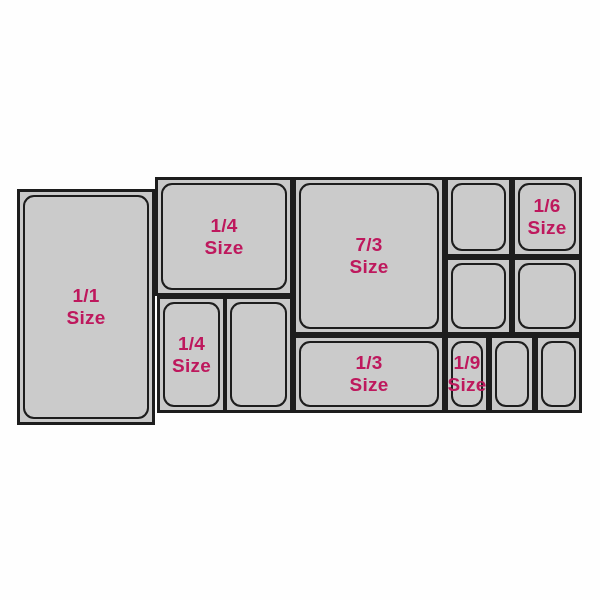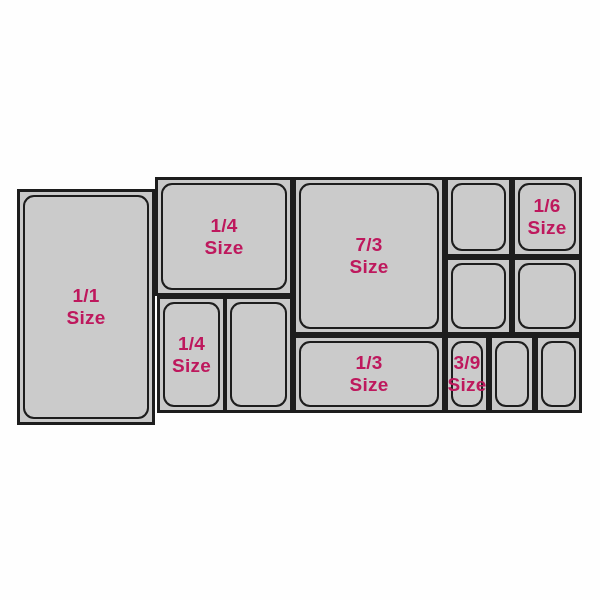--- a/index.html
+++ b/index.html
@@ -120,21 +120,21 @@
     <div class="cell" style="left:428px; top:80px; width:67px; height:78px">
       <div class="pan"></div>
     </div>
     <div class="cell" style="left:495px; top:80px; width:70px; height:78px">
       <div class="pan"></div>
     </div>
 
     <div class="cell" style="left:428px; top:158px; width:44px; height:78px">
       <div class="pan">
         <div class="pan-label">
-          <span>3/9</span>
+          <span>1/9</span>
           <span>Size</span>
         </div>
       </div>
     </div>
     <div class="cell" style="left:472px; top:158px; width:46px; height:78px">
       <div class="pan"></div>
     </div>
     <div class="cell" style="left:518px; top:158px; width:47px; height:78px">
       <div class="pan"></div>
     </div>

